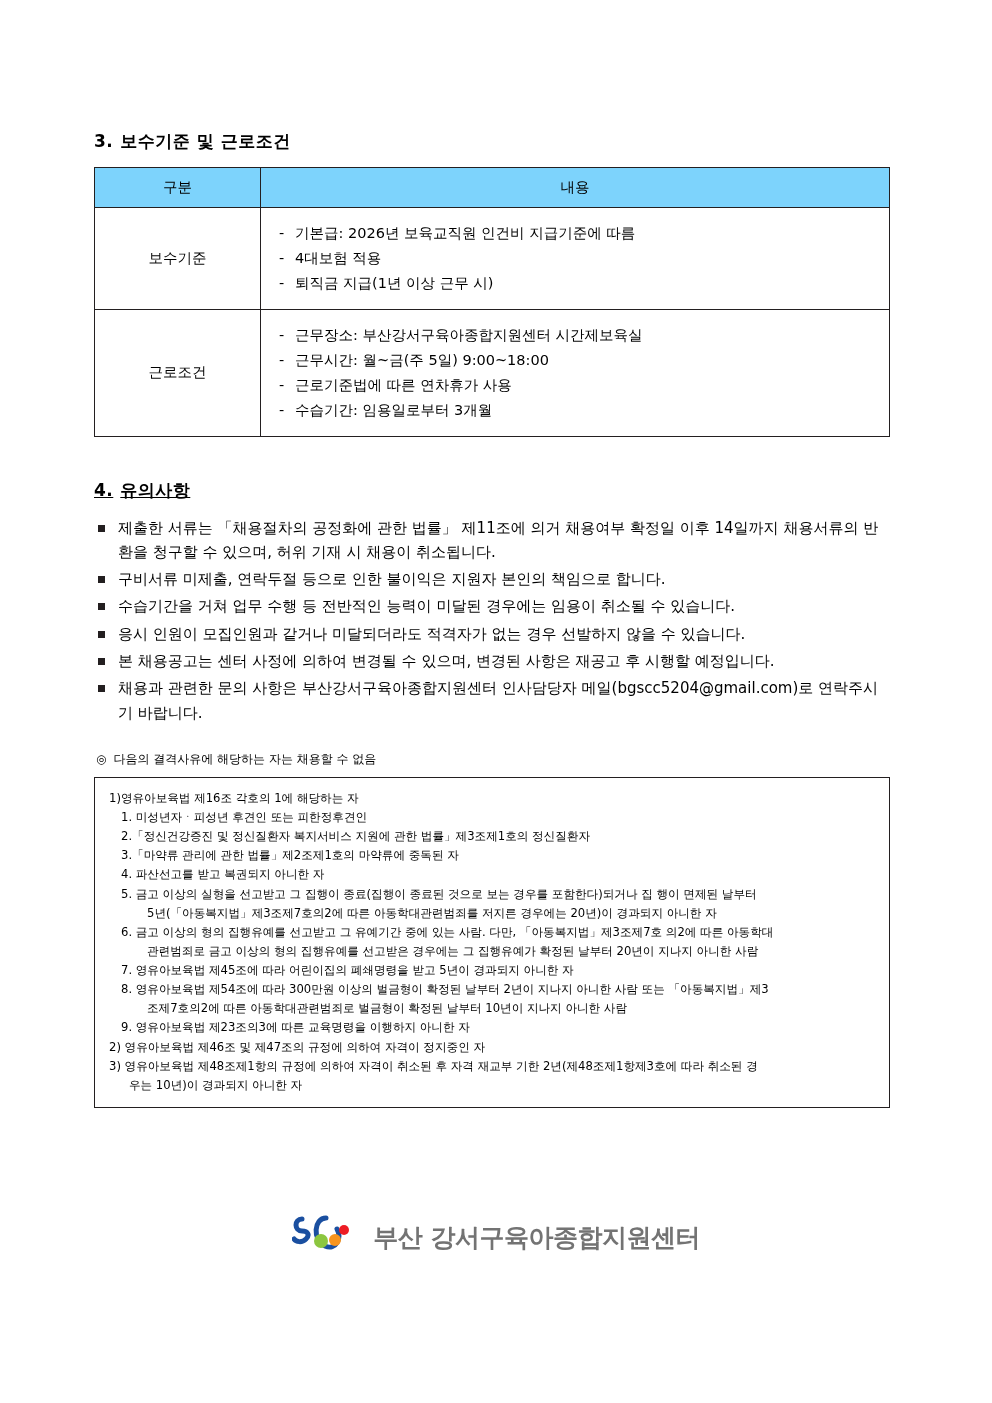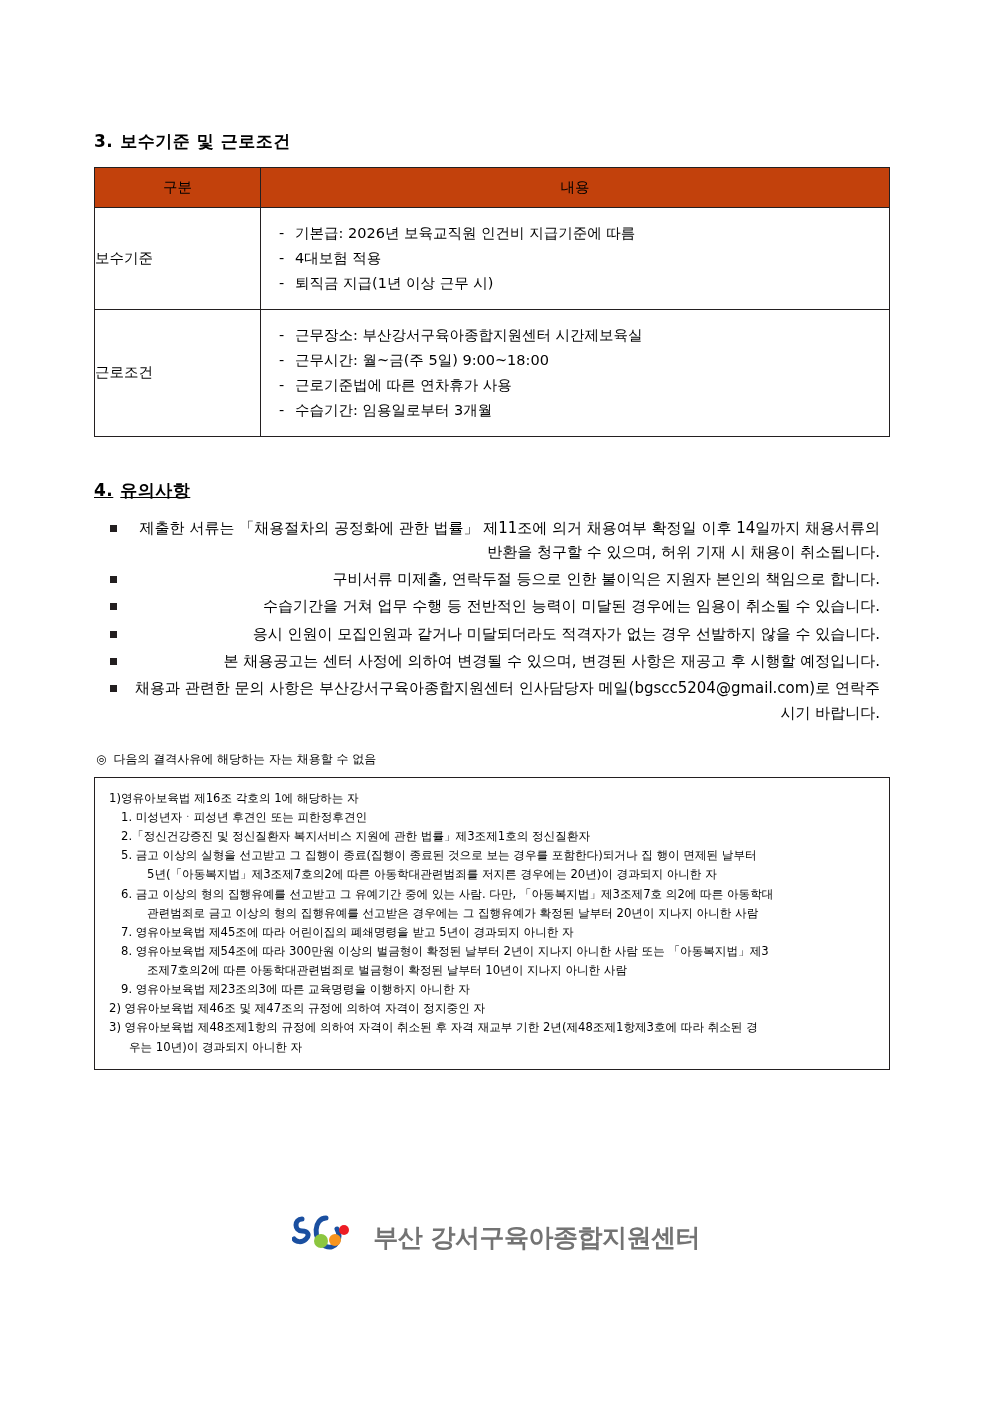--- a/index.html
+++ b/index.html
@@ -43,46 +43,45 @@
     width: 796px;
     border-collapse: collapse;
     border: 1.6px solid #231f20;
     table-layout: fixed;
   }
   table.info th, table.info td {
     border: 1px solid #231f20;
     vertical-align: middle;
   }
   table.info th {
-    background: #c2410c;
+    background: #7dd3fc;
     font-size: 14.5px;
     font-weight: normal;
     padding: 10px 14px;
     text-align: center;
   }
   table.info td.label {
     width: 166px;
-    text-align: left;
+    text-align: center;
     font-size: 14.5px;
     padding: 10px 0;
   }
   table.info td.body {
     padding: 13px 0 13px 18px;
     font-size: 14.5px;
     line-height: 1.72;
   }
   table.info td.body .line { white-space: nowrap; }
   table.info td.body .dash { display: inline-block; width: 16px; }
 
   
   ul.notes {
     list-style: none;
-    margin: 14px;
+    margin: 2px;
     padding: 0;
-    text-align: right;
   }
   ul.notes li {
     position: relative;
     padding-left: 22px;
     font-size: 15px;
     line-height: 1.62;
     margin-bottom: 3px;
   }
   ul.notes li::before {
     content: "";
@@ -201,20 +200,22 @@
     </ul>
 
     <div class="circ-head">
       <span class="glyph">◎</span><span>다음의 결격사유에 해당하는 자는 채용할 수 없음</span>
     </div>
 
     <div class="box">
       <div class="item lvl1"><span>1)영유아보육법 제16조 각호의 1에 해당하는 자</span></div>
       <div class="item lvl2"><span>1. 미성년자ㆍ피성년 후견인 또는 피한정후견인</span></div>
       <div class="item lvl2"><span>2.「정신건강증진 및 정신질환자 복지서비스 지원에 관한 법률」제3조제1호의 정신질환자</span></div>
+      <div class="item lvl2"><span>3.「마약류 관리에 관한 법률」제2조제1호의 마약류에 중독된 자</span></div>
+      <div class="item lvl2"><span>4. 파산선고를 받고 복권되지 아니한 자</span></div>
       <div class="item lvl2">
         <span>5. 금고 이상의 실형을 선고받고 그 집행이 종료(집행이 종료된 것으로 보는 경우를 포함한다)되거나 집 행이 면제된 날부터</span>
         <span class="cont">5년(「아동복지법」제3조제7호의2에 따른 아동학대관련범죄를 저지른 경우에는 20년)이 경과되지 아니한 자</span>
       </div>
       <div class="item lvl2">
         <span>6. 금고 이상의 형의 집행유예를 선고받고 그 유예기간 중에 있는 사람. 다만, 「아동복지법」제3조제7호 의2에 따른 아동학대</span>
         <span class="cont">관련범죄로 금고 이상의 형의 집행유예를 선고받은 경우에는 그 집행유예가 확정된 날부터 20년이 지나지 아니한 사람</span>
       </div>
       <div class="item lvl2"><span>7. 영유아보육법 제45조에 따라 어린이집의 폐쇄명령을 받고 5년이 경과되지 아니한 자</span></div>
       <div class="item lvl2">

